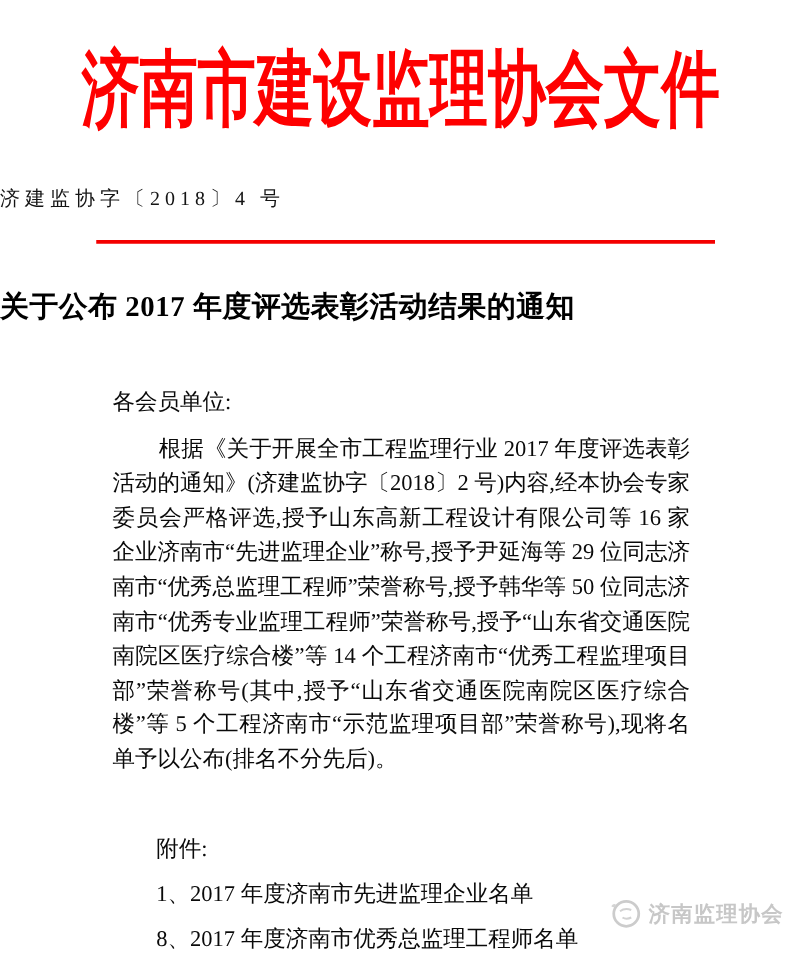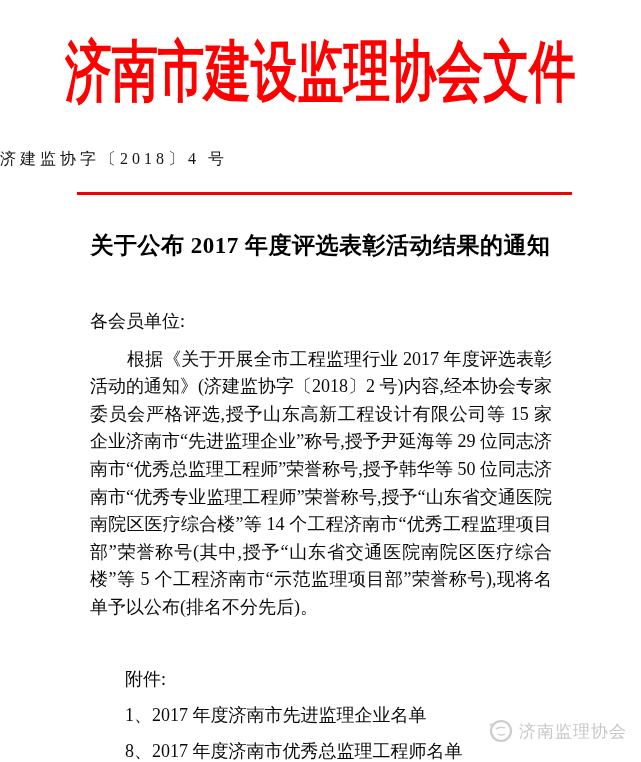--- a/index.html
+++ b/index.html
@@ -24,21 +24,21 @@
     white-space:nowrap;
   }
   
   .red-line {
     position:absolute; top:192px; left:77px; width:495px; height:3px;
     background:#f40000;
   }
   
   .doc-title {
     position:absolute; top:230px; left:0; width:641px;
-    text-align:center; font-size:23px; font-weight:bold;
+    font-size:23px; font-weight:bold;
     letter-spacing:0.5px; color:#000; white-space:nowrap;
   }
   
   .body-block {
     position:absolute; top:308px; left:90px; width:462px;
     font-size:18px; line-height:27.6px; text-align:justify;
     color:#0a0a0a;
     font-family:Liberation Serif, serif;
   }
   .salutation { margin:0 0 10px 0; }
@@ -46,42 +46,42 @@
   
   .attachments {
     position:absolute; top:669px; left:125px;
     font-size:18px; color:#0a0a0a;
   }
   .attachments p { margin:0 0 15px 0; line-height:21px; white-space:nowrap; }
   
   .watermark {
     position:absolute; top:717px; left:486px;
     display:flex; align-items:center;
-    color:#c7c7c7; font-size:17px; font-weight:normal;
+    color:#c7c7c7; font-size:17px; font-weight:bold;
     font-family:"DejaVu Sans","Liberation Sans",sans-serif;
     letter-spacing:1px; white-space:nowrap;
   }
   .wm-logo { width:28px; height:28px; margin-right:5px; flex:0 0 auto; }
 </style>
 </head>
 <body>
 
 <div class="page">
 
   <div class="org-title">济南市建设监理协会文件</div>
 
   <div class="doc-number">济建监协字〔2018〕4 号</div>
 
   <div class="red-line"></div>
 
   <div class="doc-title">关于公布 2017 年度评选表彰活动结果的通知</div>
 
   <div class="body-block">
     <p class="salutation">各会员单位:</p>
-    <p class="body-paragraph">根据《关于开展全市工程监理行业 2017 年度评选表彰活动的通知》(济建监协字〔2018〕2 号)内容,经本协会专家委员会严格评选,授予山东高新工程设计有限公司等 15 家企业济南市“先进监理企业”称号,授予尹延海等 29 位同志济南市“优秀总监理工程师”荣誉称号,授予韩华等 50 位同志济南市“优秀专业监理工程师”荣誉称号,授予“山东省交通医院南院区医疗综合楼”等 14 个工程济南市“优秀工程监理项目部”荣誉称号(其中,授予“山东省交通医院南院区医疗综合楼”等 5 个工程济南市“示范监理项目部”荣誉称号),现将名单予以公布(排名不分先后)。</p>
+    <p class="body-paragraph">根据《关于开展全市工程监理行业 2017 年度评选表彰活动的通知》(济建监协字〔2018〕2 号)内容,经本协会专家委员会严格评选,授予山东高新工程设计有限公司等 16 家企业济南市“先进监理企业”称号,授予尹延海等 29 位同志济南市“优秀总监理工程师”荣誉称号,授予韩华等 50 位同志济南市“优秀专业监理工程师”荣誉称号,授予“山东省交通医院南院区医疗综合楼”等 14 个工程济南市“优秀工程监理项目部”荣誉称号(其中,授予“山东省交通医院南院区医疗综合楼”等 5 个工程济南市“示范监理项目部”荣誉称号),现将名单予以公布(排名不分先后)。</p>
   </div>
 
   <div class="attachments">
     <p>附件:</p>
     <p>1、2017 年度济南市先进监理企业名单</p>
     <p>8、2017 年度济南市优秀总监理工程师名单</p>
   </div>
 
   <div class="watermark">
     <svg class="wm-logo" viewBox="0 0 28 28" xmlns="http://www.w3.org/2000/svg" aria-hidden="true">

